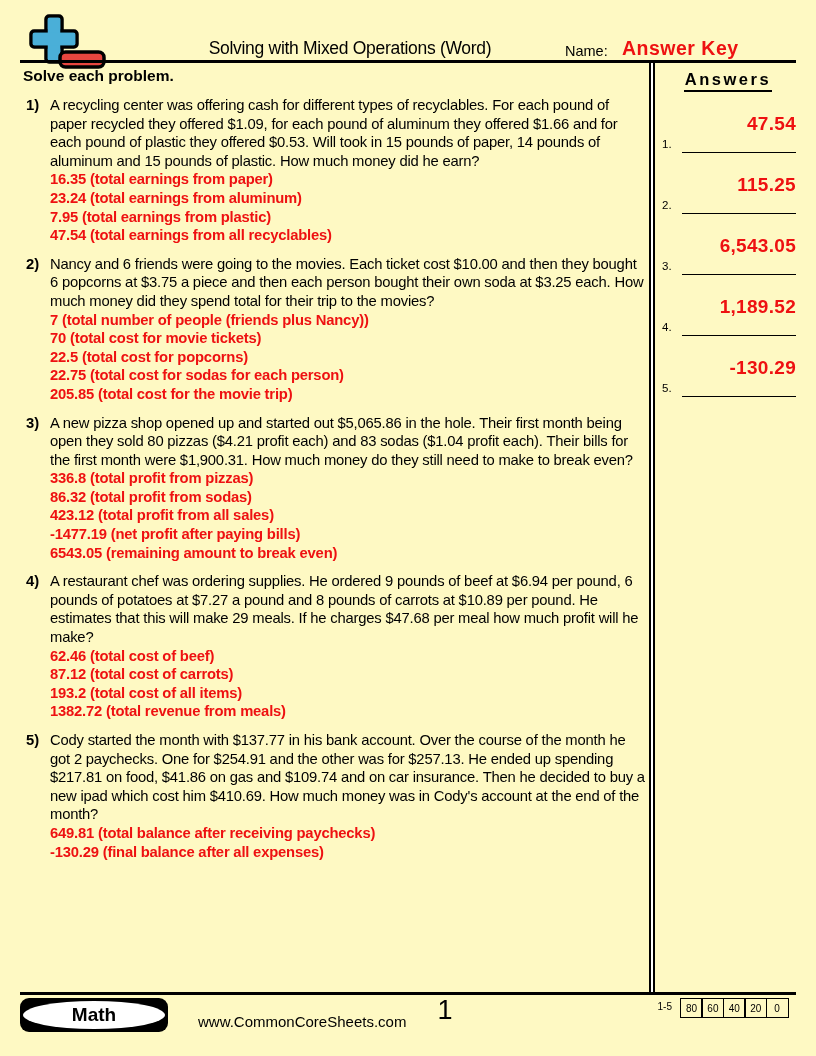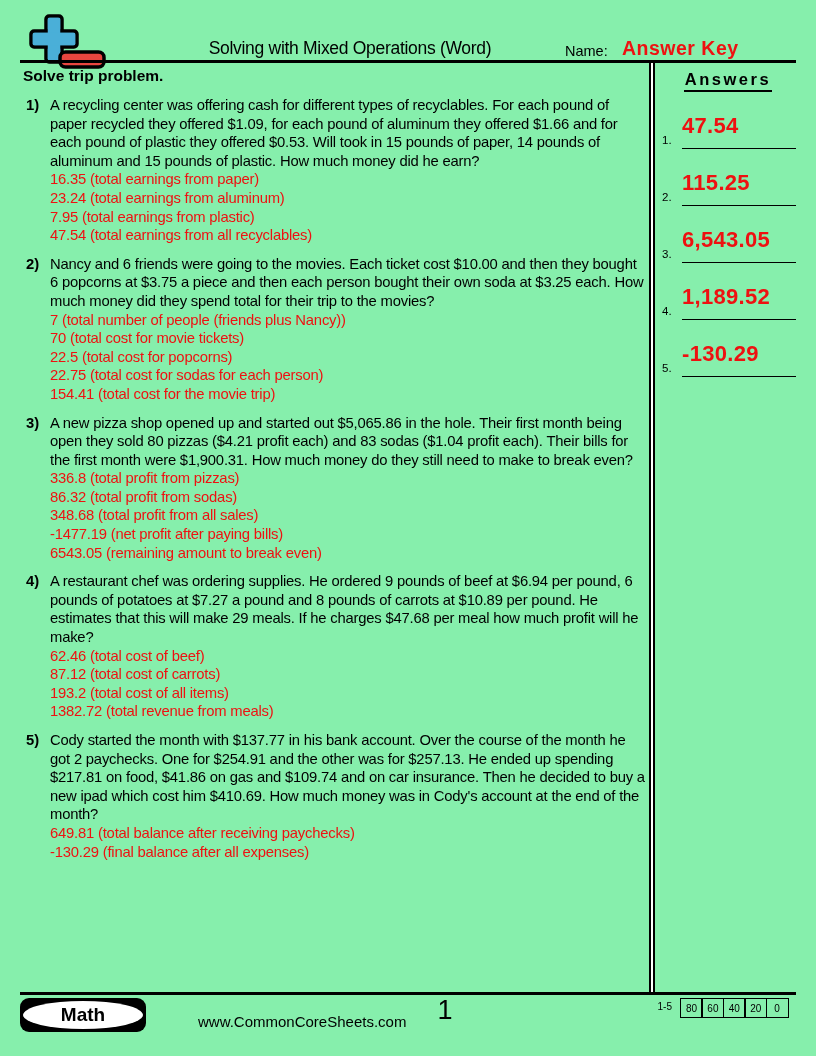--- a/index.html
+++ b/index.html
@@ -1,17 +1,17 @@
 <!DOCTYPE html>
 <html style="--red: #ee1111; --logo-blue: #4aafd8; --logo-red: #e8463f;"><head>
 <meta charset="utf-8">
 <style>
   html,body { margin:0; padding:0; background:#fff; }
   .page {
-    position:relative; width:816px; height:1056px; background:#86efac;
+    position:relative; width:816px; height:1056px; background:#fef9c3;
     font-family:"Liberation Sans","DejaVu Sans",sans-serif; color:#000;
     overflow:hidden;
   }
   
   .logo { position:absolute; left:20px; top:12px; }
   .title {
     position:absolute; left:140px; top:38px; width:420px;
     text-align:center; font-size:17.5px; letter-spacing:-0.3px; color:#000;
   }
   .name-label { position:absolute; left:565px; top:43px; font-size:14.5px; }
@@ -21,43 +21,43 @@
   }
   .header-rule { position:absolute; left:20px; top:60px; width:776px; height:3px; background:#000; }
   .instructions { position:absolute; left:23px; top:67px; font-size:15.5px; font-weight:bold; }
 
   
   .main { position:absolute; left:26px; top:96px; width:622px; }
   .problem { display:flex; margin-bottom:10px; }
   .pnum { width:24px; flex:0 0 24px; font-weight:bold; font-size:14.8px; line-height:18.6px; }
   .pbody { flex:1; }
   .ptext  { font-size:14.8px; line-height:18.6px; letter-spacing:-0.2px; color:#000; }
-  .work-line { font-size:14.8px; line-height:18.6px; letter-spacing:-0.2px; color:var(--red); }
+  .work-line { font-size:14.8px; line-height:18.6px; letter-spacing:-0.2px; color:var(--red);font-weight:bold; }
 
   
   .separator {
     position:absolute; left:649px; top:63px; height:929px; width:2px;
     border-left:2px solid #000; border-right:2px solid #000; background:#fff;
   }
   .answers-panel { position:absolute; left:660px; top:70px; width:136px; }
   .answers-title {
     font-weight:bold; font-size:16.5px; letter-spacing:2.5px;
     border-bottom:2.5px solid #000; width:fit-content; margin:0 auto; padding:0 1px 1px 1px;
   }
   .answer-row { position:relative; margin-top:21px; }
   .alabel { position:absolute; left:2px; bottom:3px; font-size:11.5px; color:#000; }
   .avalue {
-    margin-left:22px; border-bottom:1.6px solid #000; text-align:left;
-    font-weight:bold; font-size:22px; color:var(--red); padding-bottom:9px;
+    margin-left:22px; border-bottom:1.6px solid #000; text-align:right;
+    font-weight:bold; font-size:19px; color:var(--red); padding-bottom:17px;
     letter-spacing:0.3px;
   }
 
   
   .footer-rule { position:absolute; left:20px; top:992px; width:776px; height:2.5px; background:#000; }
-  .math-badge { position:absolute; left:20px; top:998px; width:126px; height:34px; background:#000; border-radius:9px; }
+  .math-badge { position:absolute; left:20px; top:998px; width:148px; height:34px; background:#000; border-radius:9px; }
   .math-badge-inner {
     position:absolute; inset:3px; background:#fff; border-radius:50%;
     display:flex; align-items:center; justify-content:center;
     font-weight:bold; font-size:19px; color:#000;
   }
   .website { position:absolute; left:178px; top:1013px; font-size:15px;margin-left:20px; }
   .page-number { position:absolute; left:420px; top:995px; width:50px; text-align:center; font-size:27px; }
   .score-label { position:absolute; left:636px; top:1001px; width:36px; text-align:right; font-size:10px; }
   .score-table { position:absolute; left:680px; top:998px; display:flex; }
   .score-cell {
@@ -81,21 +81,21 @@
       <rect x="12.75" y="20.75" width="42.5" height="12.5" rx="2"></rect>
     </g>
     <rect x="40" y="40" width="44" height="15" rx="5.5" fill="var(--logo-red)" stroke="#000" stroke-width="3.5"></rect>
   </svg>
 
   <div class="title">Solving with Mixed Operations (Word)</div>
   <div class="name-label">Name:</div>
   <div class="name-value">Answer Key</div>
   <div class="header-rule"></div>
 
-  <div class="instructions">Solve trip problem.</div>
+  <div class="instructions">Solve each problem.</div>
 
   <div class="main" id="problems">
   <div class="problem">
     <div class="pnum">1)</div>
     <div class="pbody">
       <div class="ptext">A recycling center was offering cash for different types of recyclables. For each pound of paper recycled they offered $1.09, for each pound of aluminum they offered $1.66 and for each pound of plastic they offered $0.53. Will took in 15 pounds of paper, 14 pounds of aluminum and 15 pounds of plastic. How much money did he earn?</div>
       <div class="pwork">
             <div class="work-line">16.35 (total earnings from paper)</div>
             <div class="work-line">23.24 (total earnings from aluminum)</div>
             <div class="work-line">7.95 (total earnings from plastic)</div>
@@ -106,33 +106,33 @@
 
   <div class="problem">
     <div class="pnum">2)</div>
     <div class="pbody">
       <div class="ptext">Nancy and 6 friends were going to the movies. Each ticket cost $10.00 and then they bought 6 popcorns at $3.75 a piece and then each person bought their own soda at $3.25 each. How much money did they spend total for their trip to the movies?</div>
       <div class="pwork">
             <div class="work-line">7 (total number of people (friends plus Nancy))</div>
             <div class="work-line">70 (total cost for movie tickets)</div>
             <div class="work-line">22.5 (total cost for popcorns)</div>
             <div class="work-line">22.75 (total cost for sodas for each person)</div>
-            <div class="work-line">154.41 (total cost for the movie trip)</div>
+            <div class="work-line">205.85 (total cost for the movie trip)</div>
           </div>
     </div>
   </div>
 
   <div class="problem">
     <div class="pnum">3)</div>
     <div class="pbody">
       <div class="ptext">A new pizza shop opened up and started out $5,065.86 in the hole. Their first month being open they sold 80 pizzas ($4.21 profit each) and 83 sodas ($1.04 profit each). Their bills for the first month were $1,900.31. How much money do they still need to make to break even?</div>
       <div class="pwork">
             <div class="work-line">336.8 (total profit from pizzas)</div>
             <div class="work-line">86.32 (total profit from sodas)</div>
-            <div class="work-line">348.68 (total profit from all sales)</div>
+            <div class="work-line">423.12 (total profit from all sales)</div>
             <div class="work-line">-1477.19 (net profit after paying bills)</div>
             <div class="work-line">6543.05 (remaining amount to break even)</div>
           </div>
     </div>
   </div>
 
   <div class="problem">
     <div class="pnum">4)</div>
     <div class="pbody">
       <div class="ptext">A restaurant chef was ordering supplies. He ordered 9 pounds of beef at $6.94 per pound, 6 pounds of potatoes at $7.27 a pound and 8 pounds of carrots at $10.89 per pound. He estimates that this will make 29 meals. If he charges $47.68 per meal how much profit will he make?</div>

